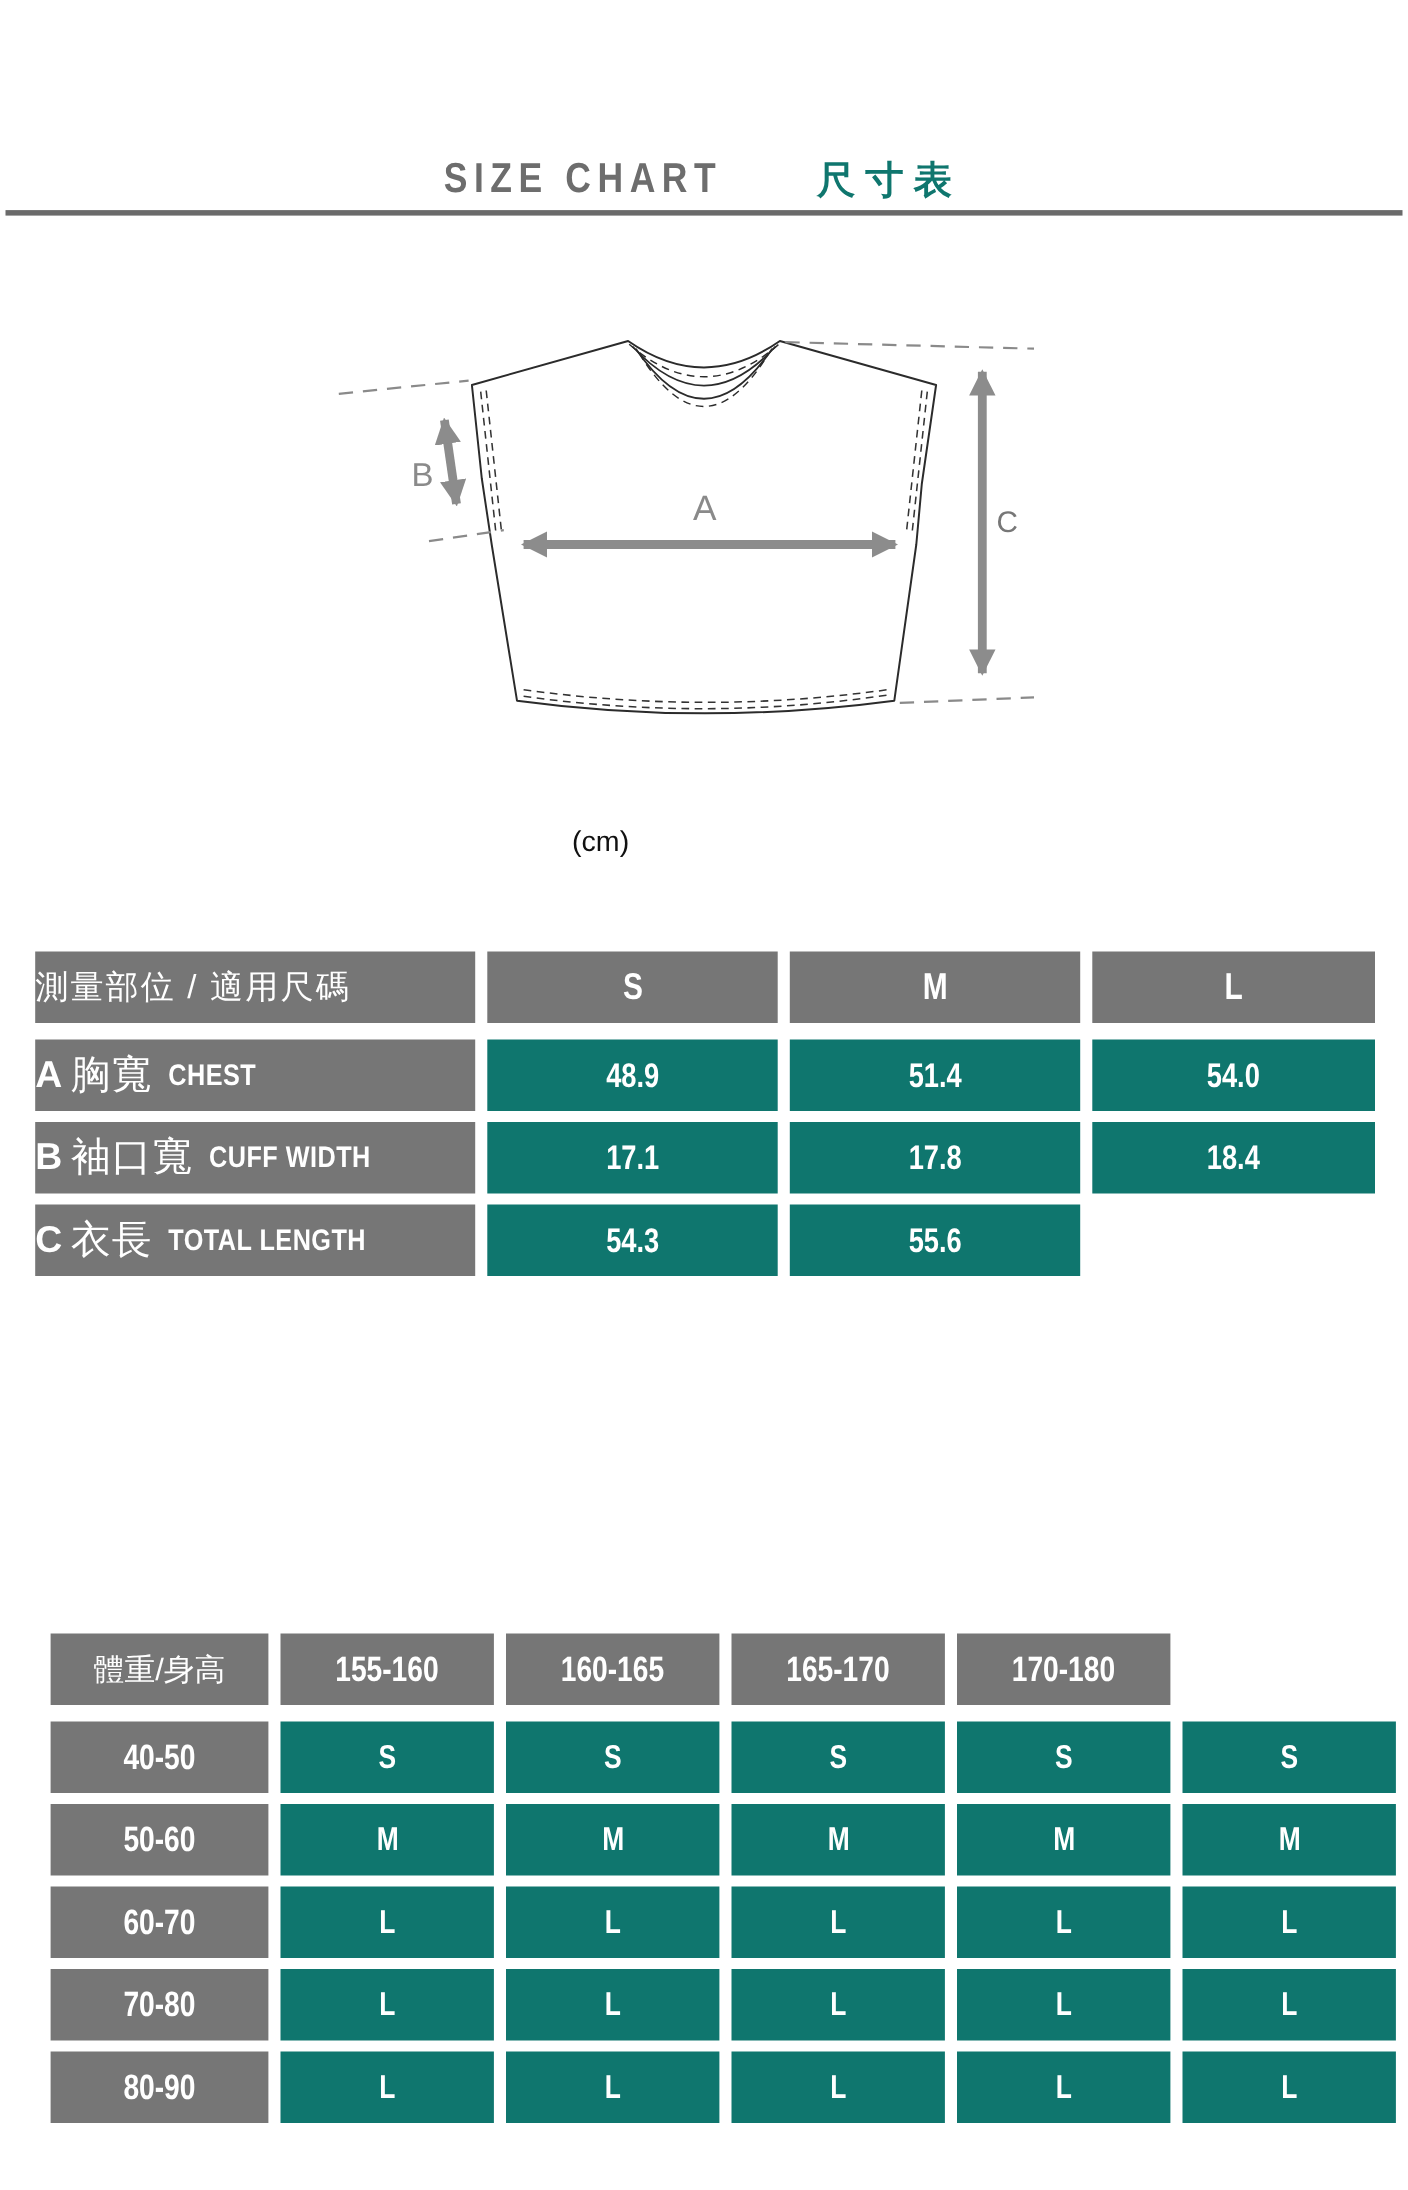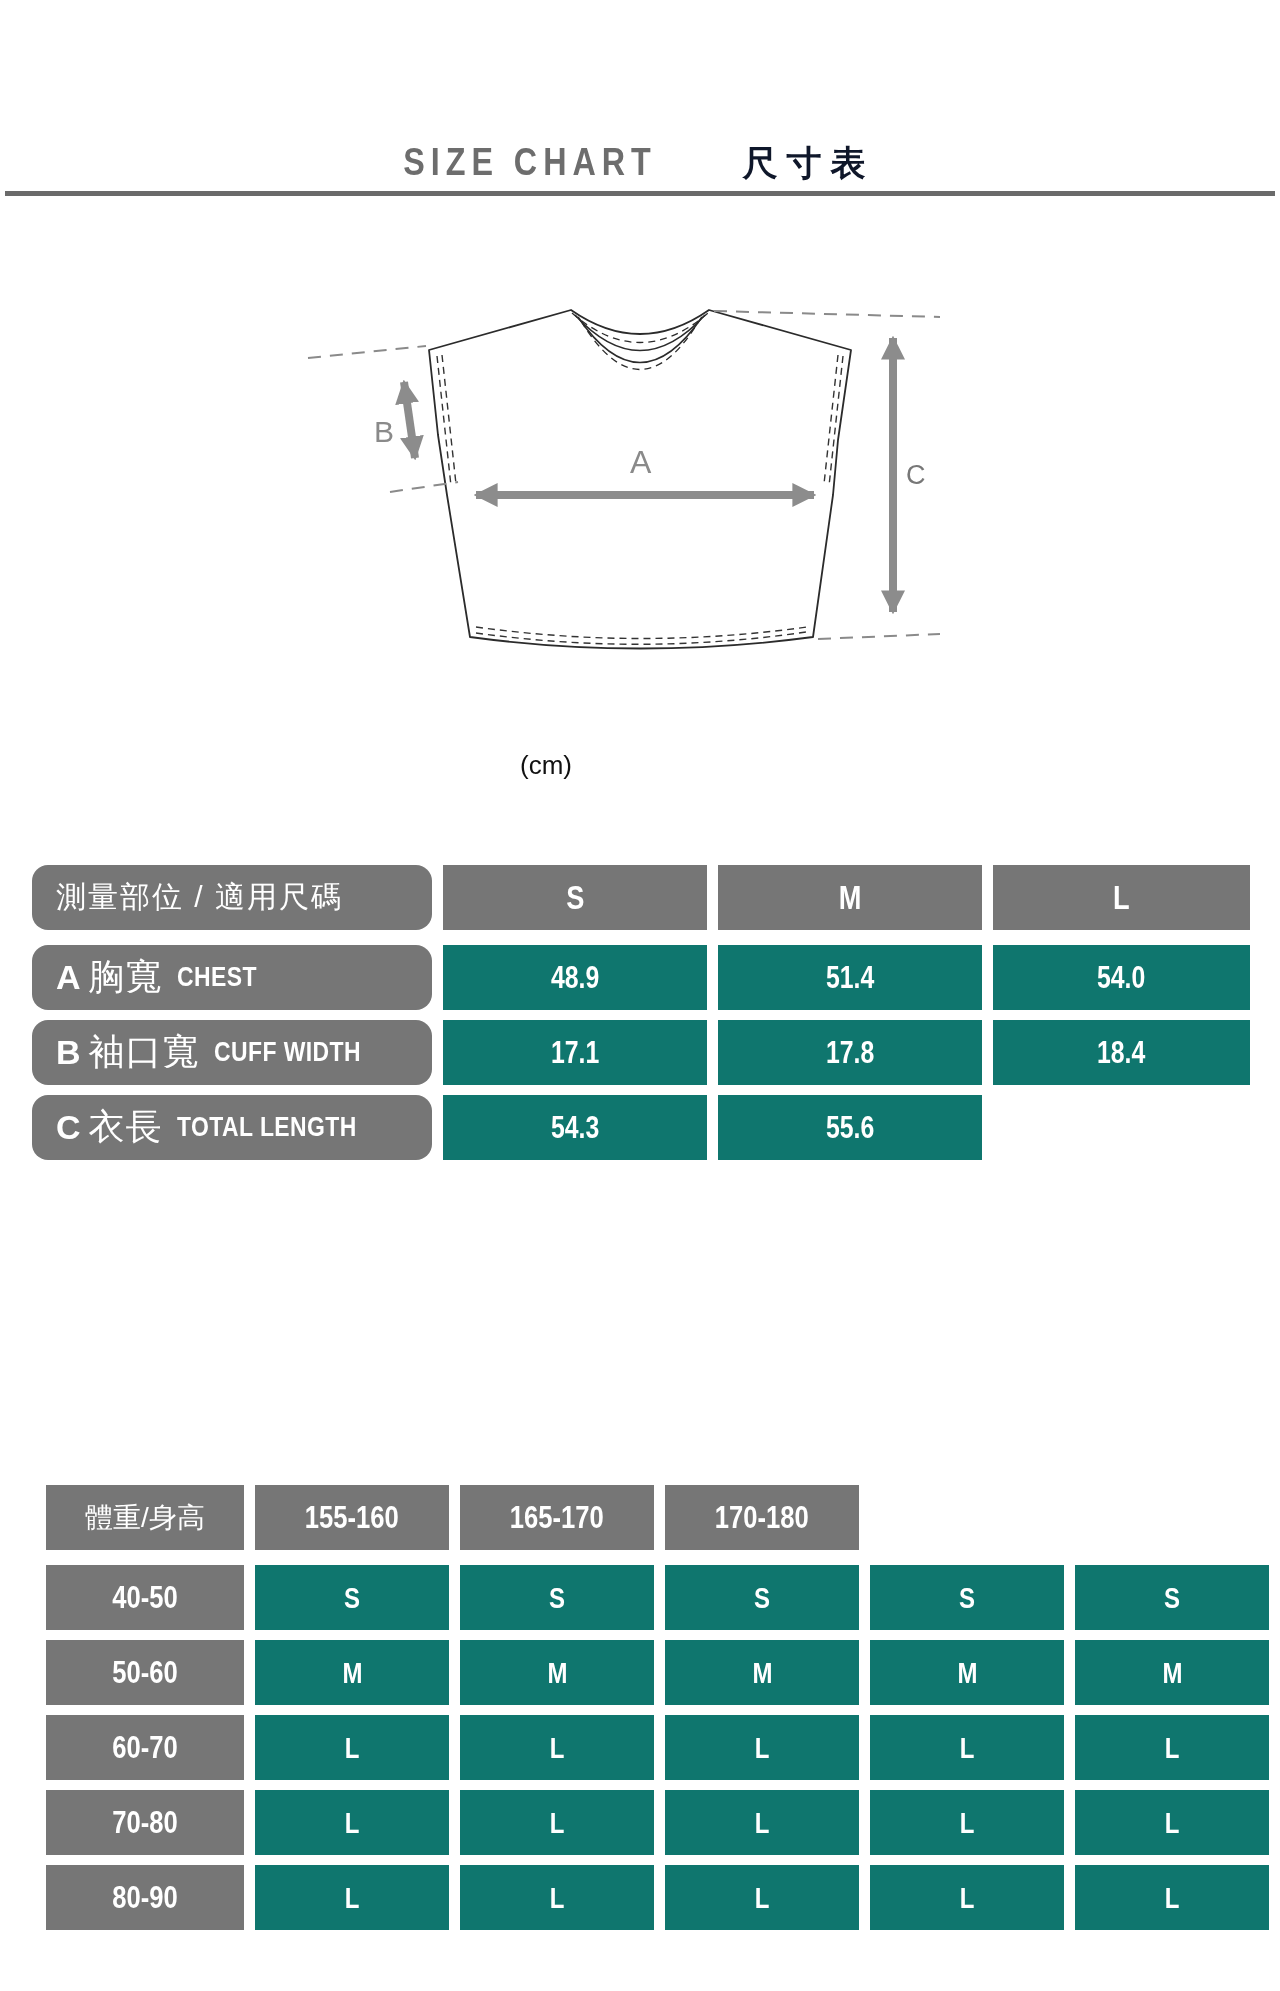--- a/index.html
+++ b/index.html
@@ -10,21 +10,21 @@
   
   .title-row{
     position:absolute;top:140px;left:0;width:1255px;
     display:flex;justify-content:center;align-items:baseline;gap:64px;
   }
   .title-en{
     font-size:38px;font-weight:bold;letter-spacing:7px;color:#6d6d6d;
     display:inline-block;transform:scaleX(.85);
   }
   .title-zh{
-    font-size:35px;font-weight:600;letter-spacing:9px;color:#0f172a;
+    font-size:35px;font-weight:600;letter-spacing:9px;color:#0f766e;
   }
   .rule{
     position:absolute;top:191px;left:5px;width:1270px;height:5px;background:#6a6a6a;
   }
   
   .diagram{position:absolute;top:230px;left:290px;width:660px;height:430px;}
   .unit{
     position:absolute;top:750px;left:0;width:1092px;text-align:center;
     font-size:26px;color:#111;font-weight:500;
   }
@@ -34,21 +34,21 @@
   .t1 .trow{grid-template-columns:400px 264px 264px 257px;}
   .t2 .trow{grid-template-columns:198px 194px 194px 194px 194px 194px;padding-left:16px;}
   .trow{margin-bottom:10px;}
   .trow.hdr{margin-bottom:15px;}
   .cell{
     height:65px;display:flex;align-items:center;justify-content:center;
     color:#ffffff;
   }
   .cellD{background:#767676;}
   .cellL{background:#0f766e;}
-  .cell.left{justify-content:flex-start;padding-left:24px;box-sizing:border-box;border-radius:16px;}
+  .cell.left{justify-content:flex-start;box-sizing:border-box;}
   .cx{display:inline-block;transform:scaleX(.8);white-space:nowrap;}
   .hdr-label{font-size:30px;font-weight:500;letter-spacing:2px;}
   .size-h{font-size:34px;font-weight:bold;}
   .val{font-size:31px;font-weight:bold;}
   .mlabel .letter{font-size:34px;font-weight:bold;margin-right:8px;}
   .mlabel .zh{font-size:36px;font-weight:500;letter-spacing:1px;}
   .mlabel .en{font-size:27px;font-weight:bold;margin-left:14px;letter-spacing:0.5px;
     display:inline-block;transform:scaleX(.85);transform-origin:left center;}
   .corner{font-size:28px;font-weight:500;}
   .range{font-size:32px;font-weight:bold;}
@@ -172,20 +172,23 @@
   </div>
 </div>
 
 <div class="tbl t2" style="top:1485px;left:30px;width:1218px;">
   <div class="trow hdr">
     <div class="cell cellD corner">體重/身高</div>
     <div class="cell cellD">
         <span class="cx range">155-160</span>
       </div>
     <div class="cell cellD">
+        <span class="cx range">160-165</span>
+      </div>
+    <div class="cell cellD">
         <span class="cx range">165-170</span>
       </div>
     <div class="cell cellD">
         <span class="cx range">170-180</span>
       </div>
   </div>
 
   <div class="trow">
     <div class="cell cellD">
         <span class="cx wlabel">40-50</span>

